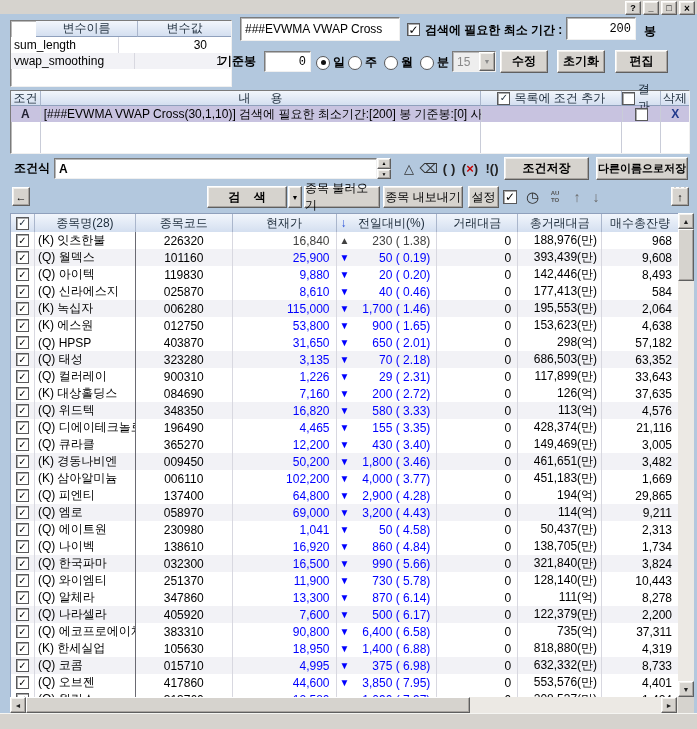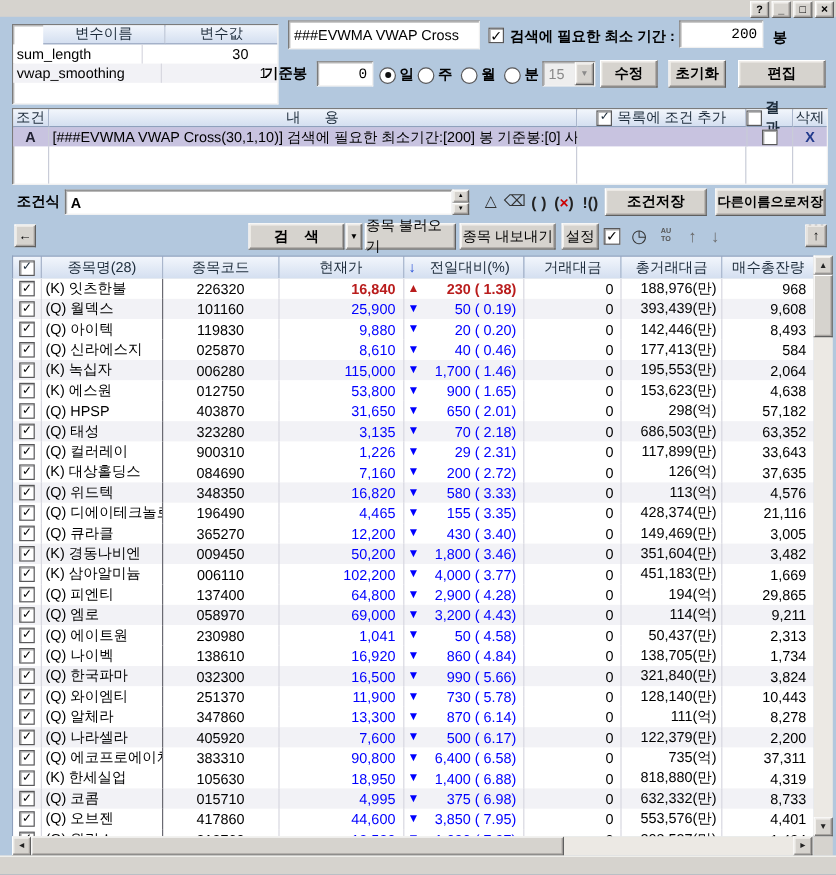--- a/index.html
+++ b/index.html
@@ -31,21 +31,21 @@
   .tcell{box-sizing:border-box;height:100%;display:flex;align-items:center;border-right:1px solid #d8d8e0;overflow:hidden;white-space:nowrap;}
   .c-cb{width:24px;justify-content:center;}
   .c-name{width:101px;padding-left:3px;border-right:1px solid #6a6a72;}
   .c-code{width:97px;justify-content:center;}
   .c-price{width:104px;justify-content:flex-end;padding-right:6px;}
   .c-chg{width:101px;justify-content:flex-end;padding-right:6px;position:relative;}
   .c-vol{width:81px;justify-content:flex-end;padding-right:6px;}
   .c-tot{width:84px;justify-content:flex-end;padding-right:4px;}
   .c-buy{width:76px;justify-content:flex-end;padding-right:6px;border-right:none;}
   .hcell{box-sizing:border-box;height:19px;}
-  .up{color:#b91c1c;font-weight:bold;}
+  .up{color:#404040;}
   .down{color:#0000ff;}
   .arrow{position:absolute;left:3px;font-size:10px;}
   .sorticon{position:absolute;left:4px;color:#2a52d8;font-weight:bold;font-size:12px;}
   .pre{white-space:pre;}
   
   .sbtrack{background:#ece9e4;}
   .sbthumb{background:#d6d3ce;border:1px solid;border-color:#fff #5f5f5f #5f5f5f #fff;box-shadow:inset -1px -1px 0 #a8a4a0;}
   .arrbtn{font-size:9px;color:#222;}
   .icon{display:flex;align-items:center;justify-content:center;}
 </style>
@@ -113,33 +113,33 @@
   <div class="abs lbl" style="left:420px;top:54px;gap:3px;">
     <span class="radio"></span>
       <span style="font-weight:bold;">분</span>
   </div>
   <div class="abs sunken" style="left:452px;top:51px;width:44px;height:21px;background:#eeeeee;display:flex;">
     <span style="flex:1;color:#8a8a8a;display:flex;align-items:center;padding-left:4px;">15</span>
     <span class="btn icon" style="width:14px;font-size:7px;color:#8a8a8a;">▼</span>
   </div>
   <div class="abs btn" style="left:500px;top:50px;width:48px;height:23px;font-weight:bold;">수정</div>
   <div class="abs btn" style="left:557px;top:50px;width:48px;height:23px;font-weight:bold;">초기화</div>
-  <div class="abs btn" style="left:615px;top:50px;width:73px;height:23px;font-weight:bold;">편집</div>
+  <div class="abs btn" style="left:615px;top:50px;width:53px;height:23px;font-weight:bold;">편집</div>
 
   <div class="abs sunken" style="left:10px;top:90px;width:680px;height:64px;background:#fff;">
     <div style="display:flex;height:15px;">
       <div class="gridhead" style="width:29px;">조건</div>
       <div class="gridhead pre" style="width:442px;">내      용</div>
       <div class="gridhead" style="width:141px;gap:4px;">
         <span class="cb small">
             <span>✓</span>
           </span>
         <span>목록에 조건 추가</span>
       </div>
-      <div class="gridhead" style="width:38px;gap:3px;font-weight:bold;">
+      <div class="gridhead" style="width:38px;gap:3px;">
         <span class="cb small"></span>
         <span>결과</span>
       </div>
       <div class="gridhead" style="width:28px;border-right:none;">삭제</div>
     </div>
     <div style="display:flex;height:16px;background:#c8c3e0;">
       <div class="gridcell" style="width:29px;justify-content:center;font-weight:bold;color:#223;">A</div>
       <div class="gridcell" style="width:442px;padding-left:3px;white-space:nowrap;overflow:hidden;">[###EVWMA VWAP Cross(30,1,10)] 검색에 필요한 최소기간:[200] 봉  기준봉:[0] 사용데이터:일봉</div>
       <div class="gridcell" style="width:141px;"></div>
       <div class="gridcell" style="width:38px;justify-content:center;">
@@ -453,21 +453,21 @@
           </span>
         </div>
       <div class="tcell c-name">(K) 경동나비엔</div>
       <div class="tcell c-code">009450</div>
       <div class="tcell c-price down">50,200</div>
       <div class="tcell c-chg">
         <span class="arrow down">▼</span>
         <span class="down">1,800 ( 3.46)</span>
       </div>
       <div class="tcell c-vol">0</div>
-      <div class="tcell c-tot">351,604(만)</div>
+      <div class="tcell c-tot">461,651(만)</div>
       <div class="tcell c-buy">3,482</div>
     </div>
       <div class="trow">
       <div class="tcell c-cb">
           <span class="cb small">
             <span>✓</span>
           </span>
         </div>
       <div class="tcell c-name">(K) 삼아알미늄</div>
       <div class="tcell c-code">006110</div>

